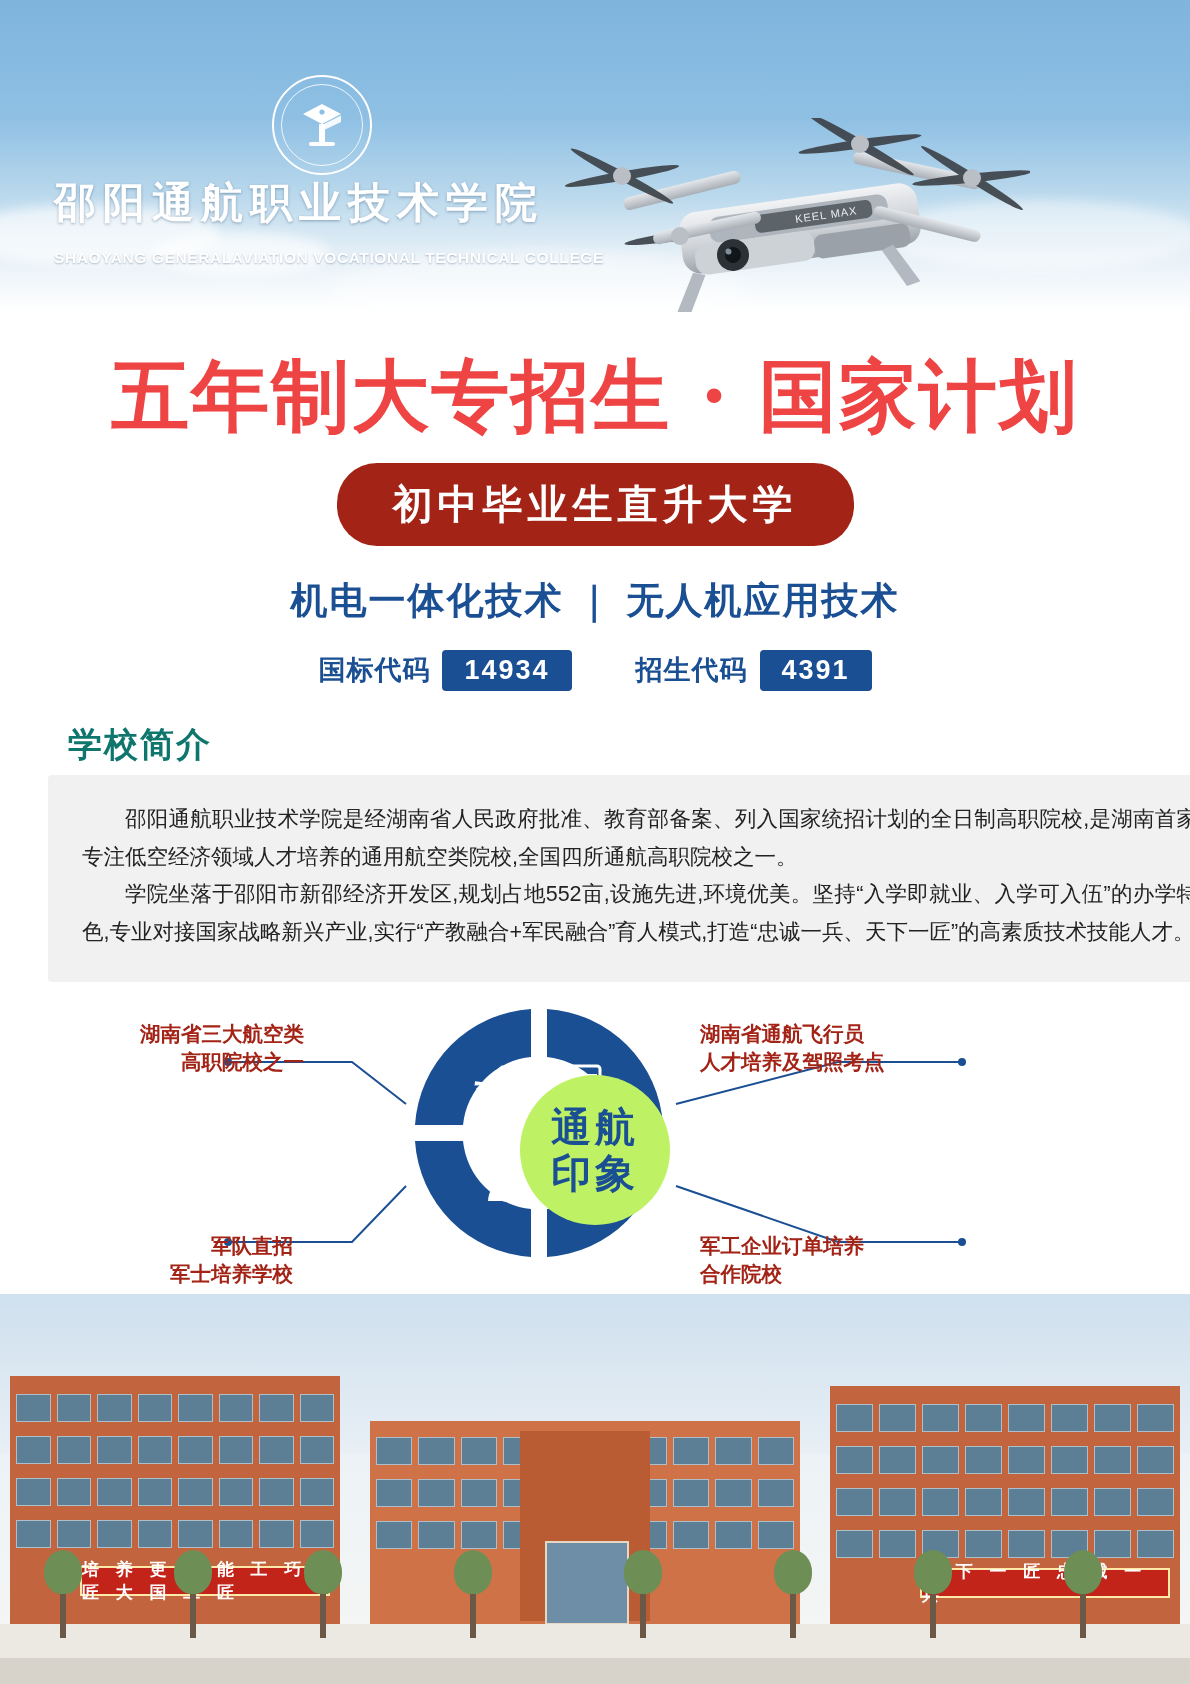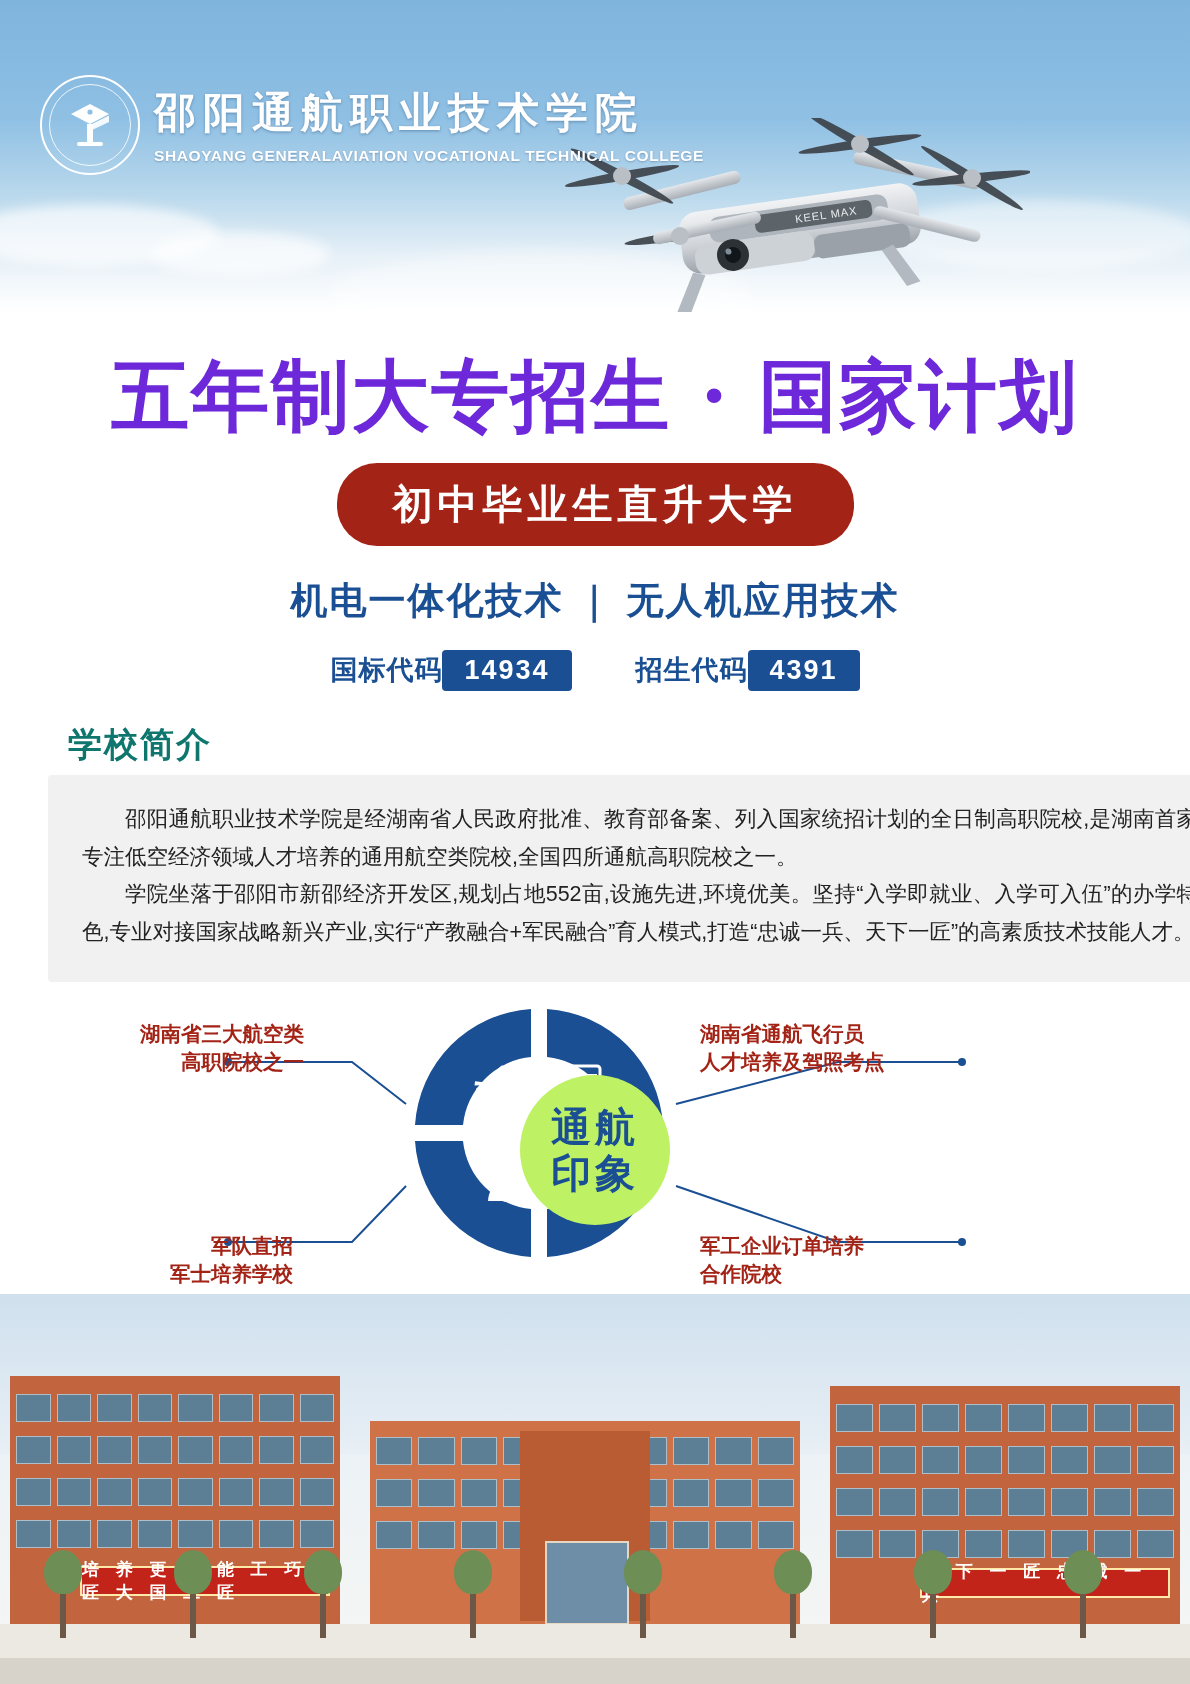--- a/index.html
+++ b/index.html
@@ -18,21 +18,21 @@
     background:linear-gradient(180deg,#7fb4dd 0%,#8fc0e4 38%,#b9d8ec 62%,#e6f0f7 82%,#ffffff 100%);
     overflow:hidden;
   }
   .cloud{position:absolute;background:rgba(255,255,255,.65);border-radius:50%;filter:blur(6px);}
   .c1{width:260px;height:60px;left:-40px;top:205px;}
   .c2{width:180px;height:44px;left:150px;top:232px;}
   .c3{width:320px;height:70px;left:880px;top:200px;opacity:.7;}
   .c4{width:420px;height:90px;left:330px;top:250px;opacity:.55;}
 
   
-  .logo-wrap{position:absolute;left:40px;top:75px;display:flex;align-items:center;}
+  .logo-wrap{position:absolute;left:40px;top:75px;display:flex;align-items:center;flex-direction:column;}
   .seal{
     width:96px;height:96px;border-radius:50%;
     border:2px solid #ffffff;
     display:flex;align-items:center;justify-content:center;
     position:relative;flex:none;
   }
   .seal:after{
     content:"";position:absolute;left:7px;top:7px;right:7px;bottom:7px;
     border:1px solid rgba(255,255,255,.85);border-radius:50%;
   }
@@ -41,53 +41,53 @@
   }
   .seal-inner svg{display:block;}
   .titles{margin-left:14px;}
   .cn-title{
     font-family:"DejaVu Serif","Liberation Serif",serif;
     font-size:42px;letter-spacing:7px;color:#ffffff;font-weight:bold;
     text-shadow:0 1px 3px rgba(0,40,80,.35);
     white-space:nowrap;
   }
   .en-title{
-    margin-top:6px;font-size:15.5px;letter-spacing:.6px;color:#ffffff;
+    margin-top:18px;font-size:15.5px;letter-spacing:.6px;color:#ffffff;
     font-weight:bold;white-space:nowrap;
     text-shadow:0 1px 2px rgba(0,40,80,.3);
     text-align:right;
   }
 
   
   .drone{position:absolute;left:560px;top:118px;width:470px;height:200px;}
 
   
   .headline{
     position:absolute;top:355px;left:0;width:1190px;text-align:center;
   }
   .h1{
     font-family:"DejaVu Serif","Liberation Serif",serif;
     font-weight:bold;
-    font-size:78px;letter-spacing:2px;color:#6d28d9;
+    font-size:78px;letter-spacing:2px;color:#ef4444;
     line-height:1.05;
   }
   .pill{
     display:inline-block;margin-top:26px;
     background:#a32316;color:#ffffff;
     font-size:40px;font-weight:bold;letter-spacing:5px;
     padding:14px 56px;border-radius:40px;
     font-family:"DejaVu Serif","Liberation Serif",serif;
   }
   .majors{
     margin-top:30px;font-size:37px;font-weight:bold;color:#1a4f93;letter-spacing:2px;
   }
   .codes{
     margin-top:24px;display:flex;justify-content:center;align-items:center;gap:64px;
   }
-  .code-group{display:flex;align-items:center;}
+  .code-group{display:flex;align-items:center;gap:12px;}
   .code-label{font-size:27px;color:#1a4f93;font-weight:bold;letter-spacing:1px;}
   .code-box{
     background:#1a4f93;color:#ffffff;font-size:27px;font-weight:bold;
     padding:5px 22px;border-radius:4px;letter-spacing:2px;
   }
 
   
   .sec-title{
     position:absolute;left:68px;top:722px;
     font-size:34px;font-weight:bold;color:#0f766e;letter-spacing:2px;

